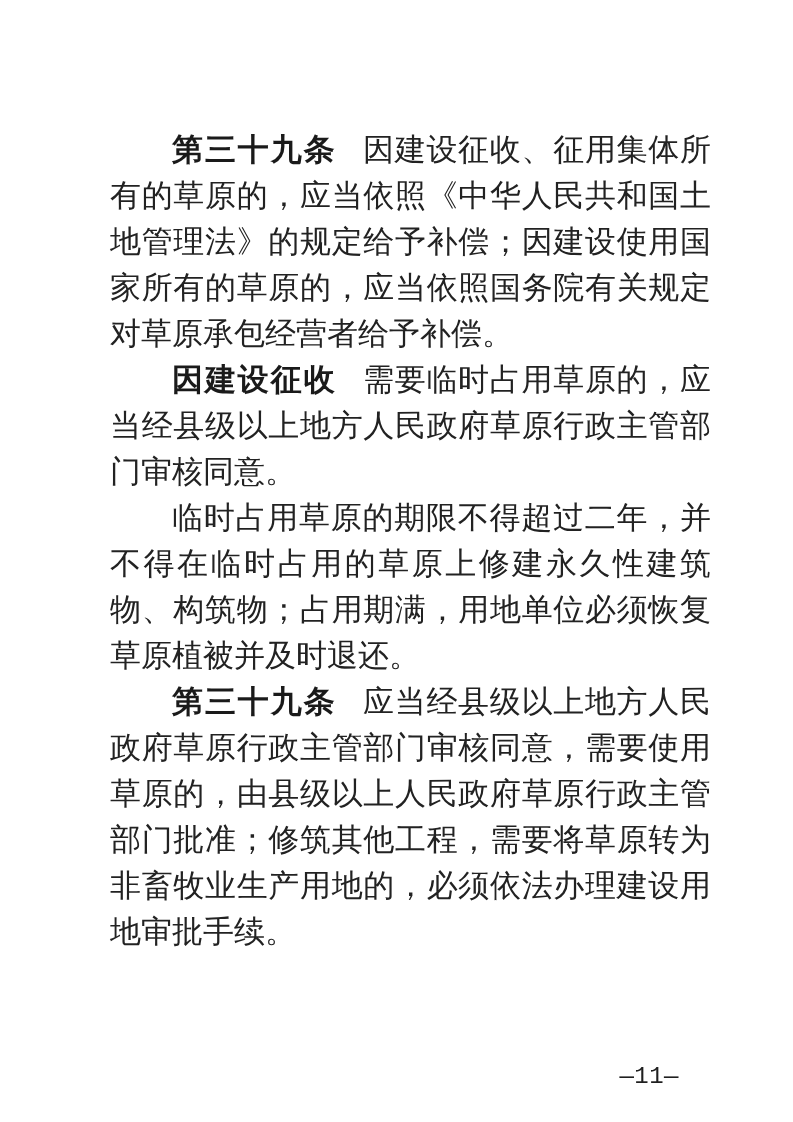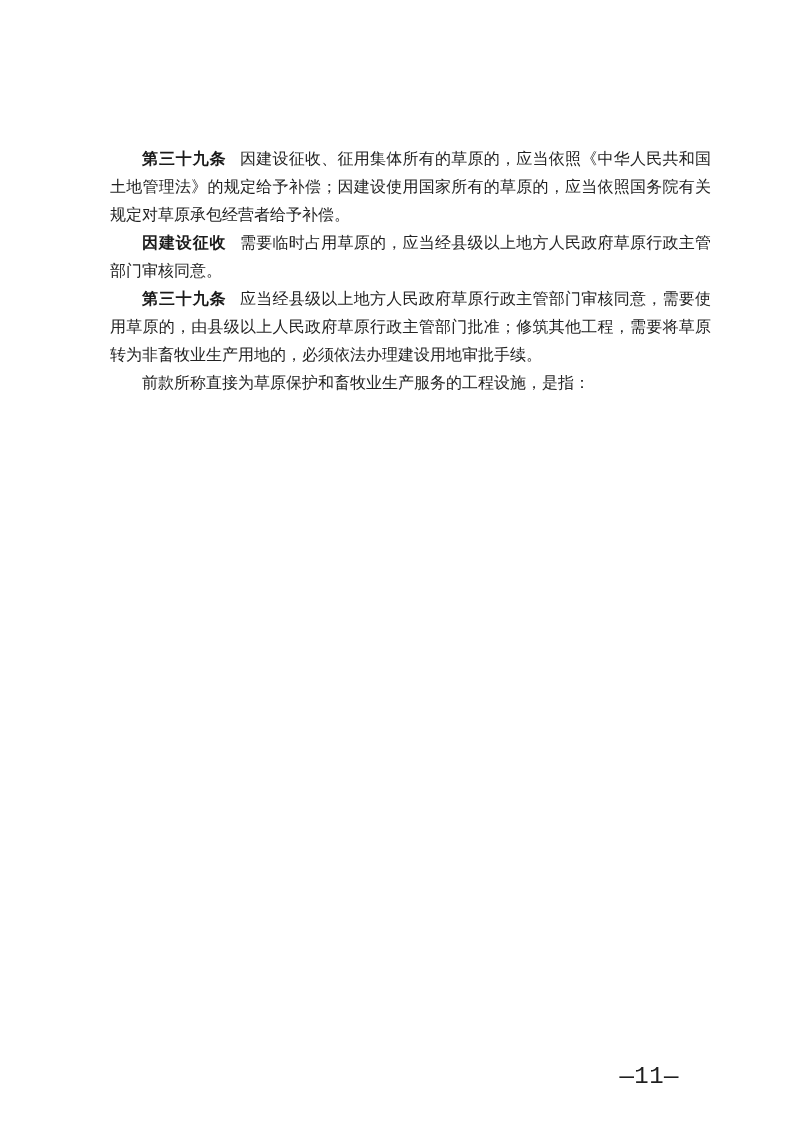--- a/index.html
+++ b/index.html
@@ -12,24 +12,24 @@
     width: 793px;
     height: 1122px;
     background: #ffffff;
     overflow: hidden;
     font-family: "Liberation Serif", "DejaVu Serif", serif;
     color: #222222;
   }
   .content {
     position: absolute;
     left: 110px;
-    top: 145px;
+    top: 127px;
     width: 601px;
-    font-size: 16px;
-    line-height: 28px;
+    font-size: 31px;
+    line-height: 46px;
     text-align: justify;
     text-justify: inter-character;
   }
   .para {
     margin: 0;
     text-indent: 2em;
     word-break: break-all;
     overflow-wrap: anywhere;
   }
   .art-num {
@@ -53,23 +53,23 @@
 <body>
 
 <div class="page">
   <div class="content">
 
     <p class="para"><span class="art-num">第三十九条</span><span>因建设征收、征用集体所有的草原的，应当依照《中华人民共和国土地管理法》的规定给予补偿；因建设使用国家所有的草原的，应当依照国务院有关规定对草原承包经营者给予补偿。</span></p>
 
 
     <p class="para"><span class="art-num">因建设征收</span><span>需要临时占用草原的，应当经县级以上地方人民政府草原行政主管部门审核同意。</span></p>
 
+    <p class="para"><span>临时占用草原的期限不得超过二年，并不得在临时占用的草原上修建永久性建筑物、构筑物；占用期满，用地单位必须恢复草原植被并及时退还。</span></p>
 
     <p class="para"><span class="art-num">第三十九条</span><span>应当经县级以上地方人民政府草原行政主管部门审核同意，需要使用草原的，由县级以上人民政府草原行政主管部门批准；修筑其他工程，需要将草原转为非畜牧业生产用地的，必须依法办理建设用地审批手续。</span></p>
 
-    <p class="para"><span>前款所称直接为草原保护和畜牧业生产服务的工程设施，是指：</span></p>
 
 
 
   </div>
 
   <div class="page-number">—11—</div>
 </div>
 
 </body></html>

